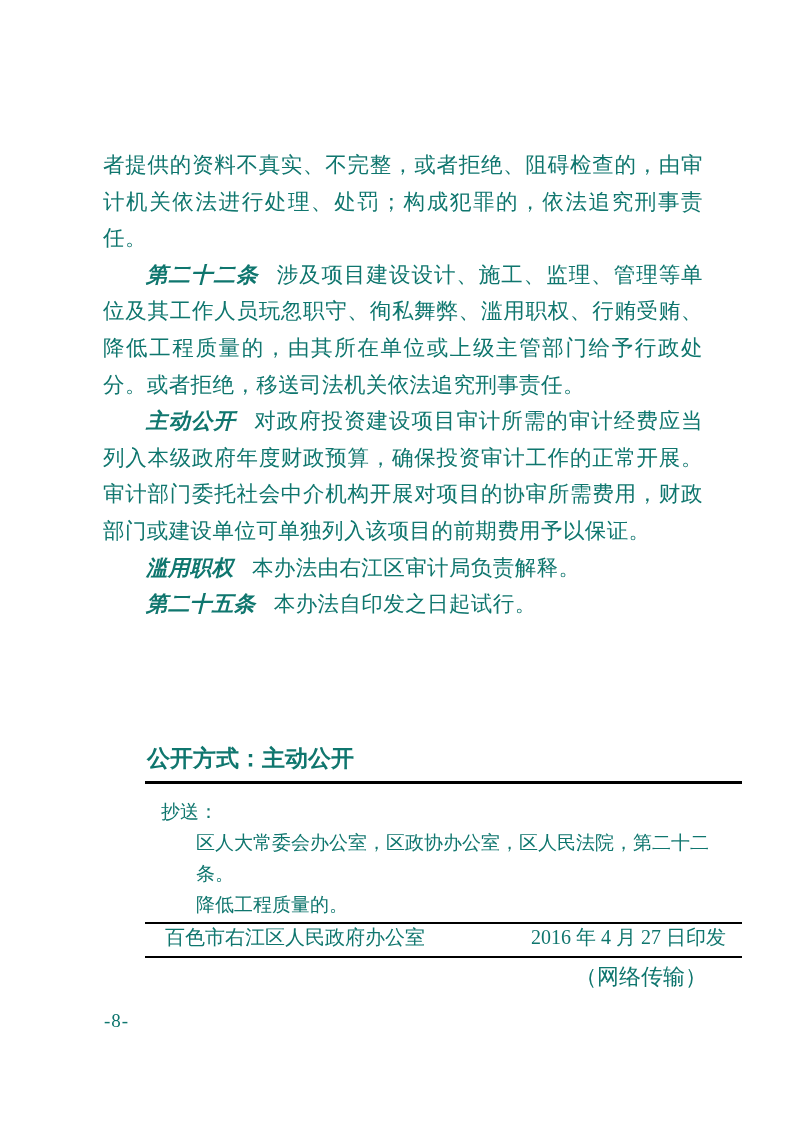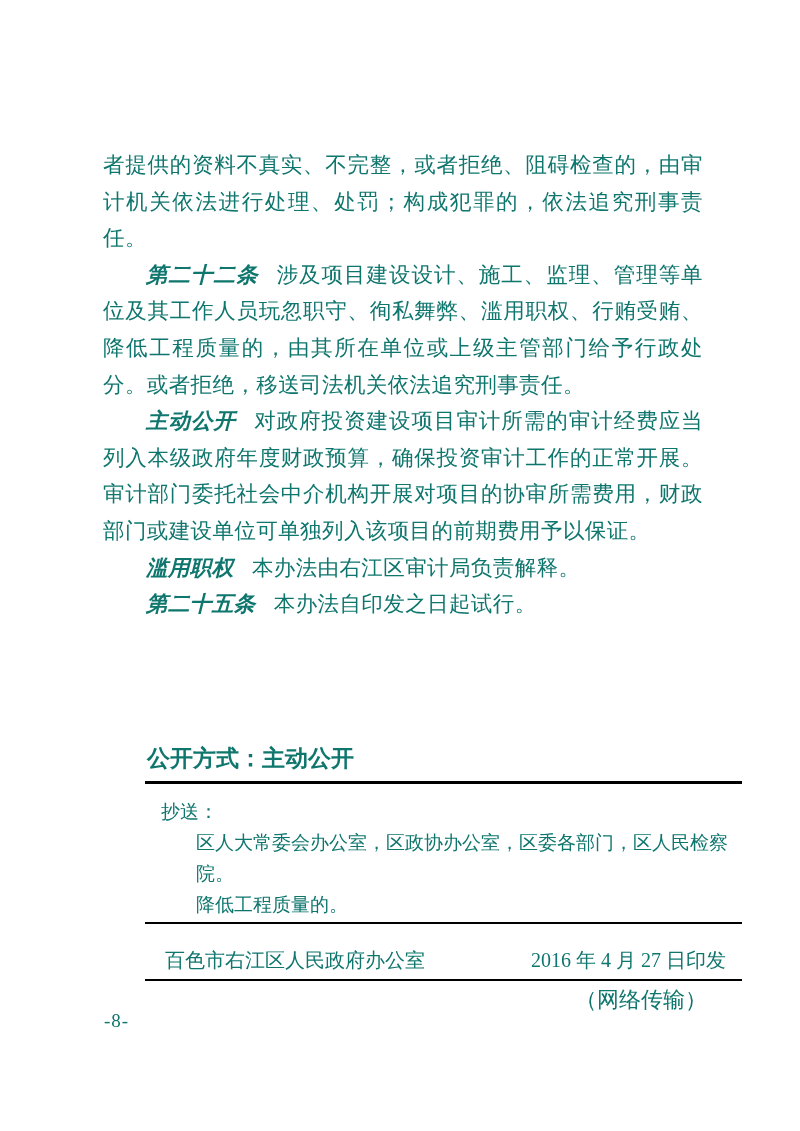--- a/index.html
+++ b/index.html
@@ -42,21 +42,21 @@
     margin:12px 0 0 16px;
     font-size:19px;line-height:31px;
   }
   .cc-first{display:flex;}
   .cc-label{flex:0 0 auto;}
   .cc-cont{margin-left:35px;}
   .thin-wrap{margin-top:2px;}
   .issuer-row{
     display:flex;justify-content:space-between;align-items:center;
     font-size:20px;line-height:26px;
-    padding:23px 16px 6px 20px;
+    padding:0 16px 6px 20px;
   }
   .transmission{
     text-align:right;padding-right:35px;margin-top:7px;
     font-size:22px;line-height:24px;
   }
   
   .page-number{
     position:absolute;left:104px;top:1010px;
     font-size:19px;letter-spacing:1px;
   }
@@ -85,21 +85,21 @@
   </main>
 
   <footer class="footer">
     <h2 class="publicity">公开方式：主动公开</h2>
     <div class="rule-thick"></div>
 
     <div class="cc">
       <div class="cc-first">
         <span class="cc-label">抄送：</span>
       </div>
-      <div class="cc-cont">区人大常委会办公室，区政协办公室，区委各部门，区人民检察院。</div>
+      <div class="cc-cont">区人大常委会办公室，区政协办公室，区人民法院，第二十二条。</div>
       <div class="cc-cont">降低工程质量的。</div>
     </div>
 
     <div class="thin-wrap">
         <div class="rule-thin"></div>
       </div>
 
     <div class="issuer-row">
       <span>百色市右江区人民政府办公室</span>
       <span>2016 年 4 月 27 日印发</span>

